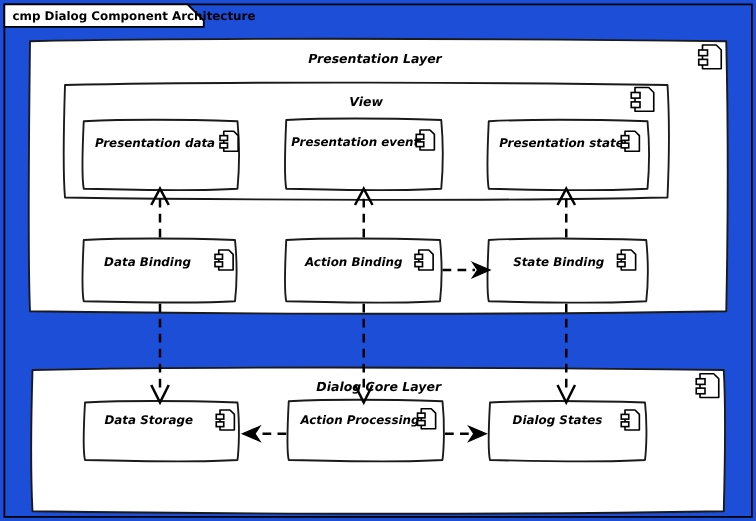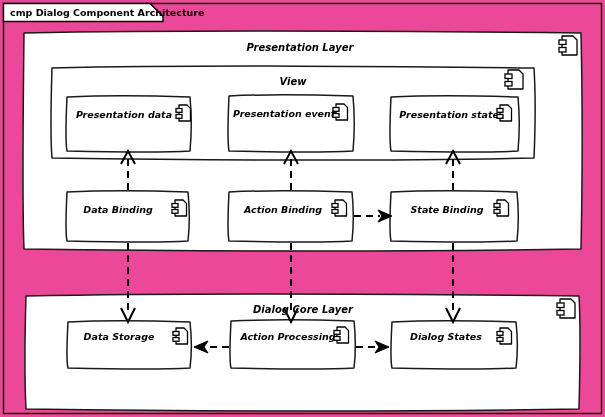--- a/index.html
+++ b/index.html
@@ -7,21 +7,21 @@
     padding: 0;
     background: #ffffff;
   }
   body {
     font-family: "DejaVu Sans", sans-serif;
   }
   #canvas {
     position: relative;
     width: 605px;
     height: 417px;
-    background: #ec4899;
+    background: #1d4ed8;
     overflow: hidden;
   }
   #svgroot {
     position: absolute;
     left: 0;
     top: 0;
     width: 605px;
     height: 417px;
   }
   

